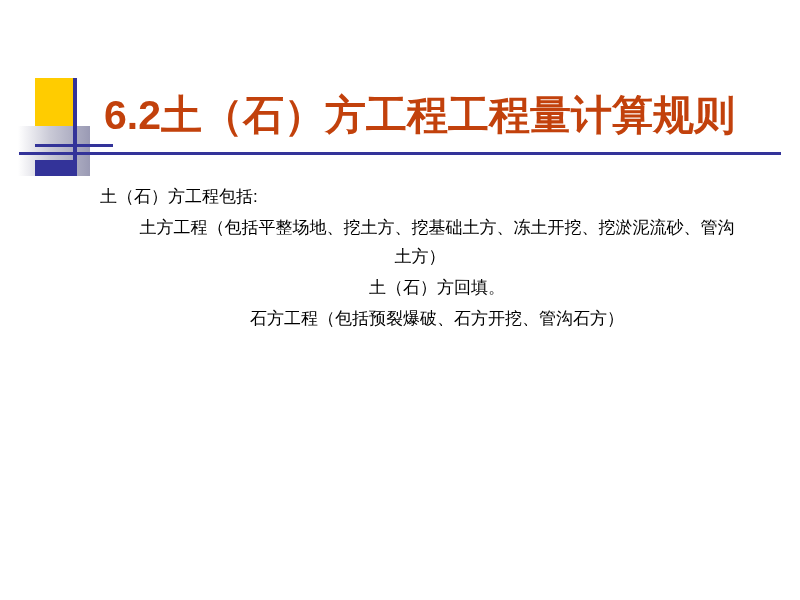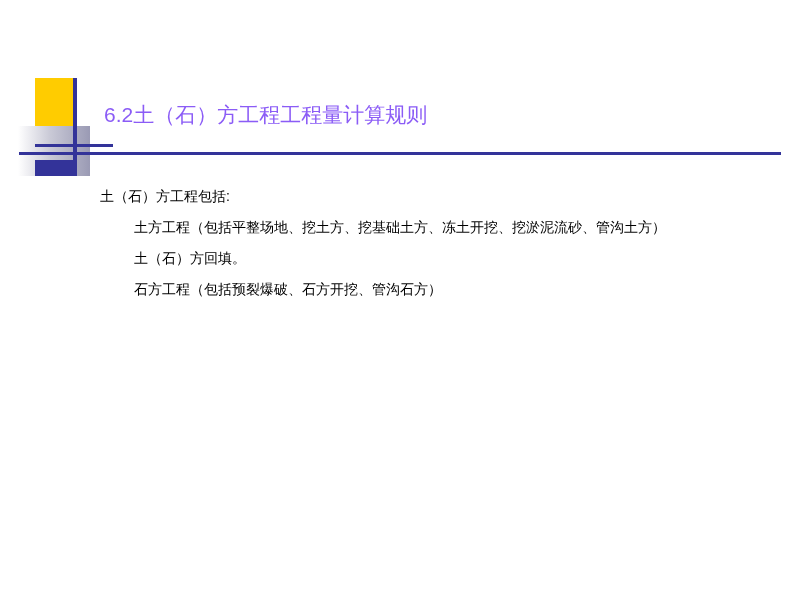--- a/index.html
+++ b/index.html
@@ -68,56 +68,58 @@
     height: 3px;
     background: #333399;
   }
 
   
   .title {
     position: absolute;
     left: 104px;
     top: 95px;
     width: 660px;
-    font-size: 21px;
+    font-size: 41px;
     line-height: 40px;
-    color: #8b5cf6;
+    color: #c2410c;
     white-space: nowrap;
     letter-spacing: 0px;
+    font-weight: bold;
   }
 
   
   .title-rule {
     position: absolute;
     left: 19px;
     top: 152px;
     width: 762px;
     height: 3px;
     background: #333399;
   }
 
   
   .body {
     position: absolute;
     left: 100px;
     top: 182px;
     width: 640px;
     color: #000000;
-    font-size: 14px;
+    font-size: 17px;
     line-height: 29px;
   }
   .body p {
     margin: 0;
   }
   .p-lead {
     text-indent: 0;
   }
   .p-indent {
     text-indent: 34px;
     margin-top: 2px !important;
+    text-align: center;
   }
 </style>
 </head>
 <body>
 
 <div class="slide">
 
   <div class="ornament">
     <div class="orn-yellow"></div>
     <div class="orn-gradient"></div>

